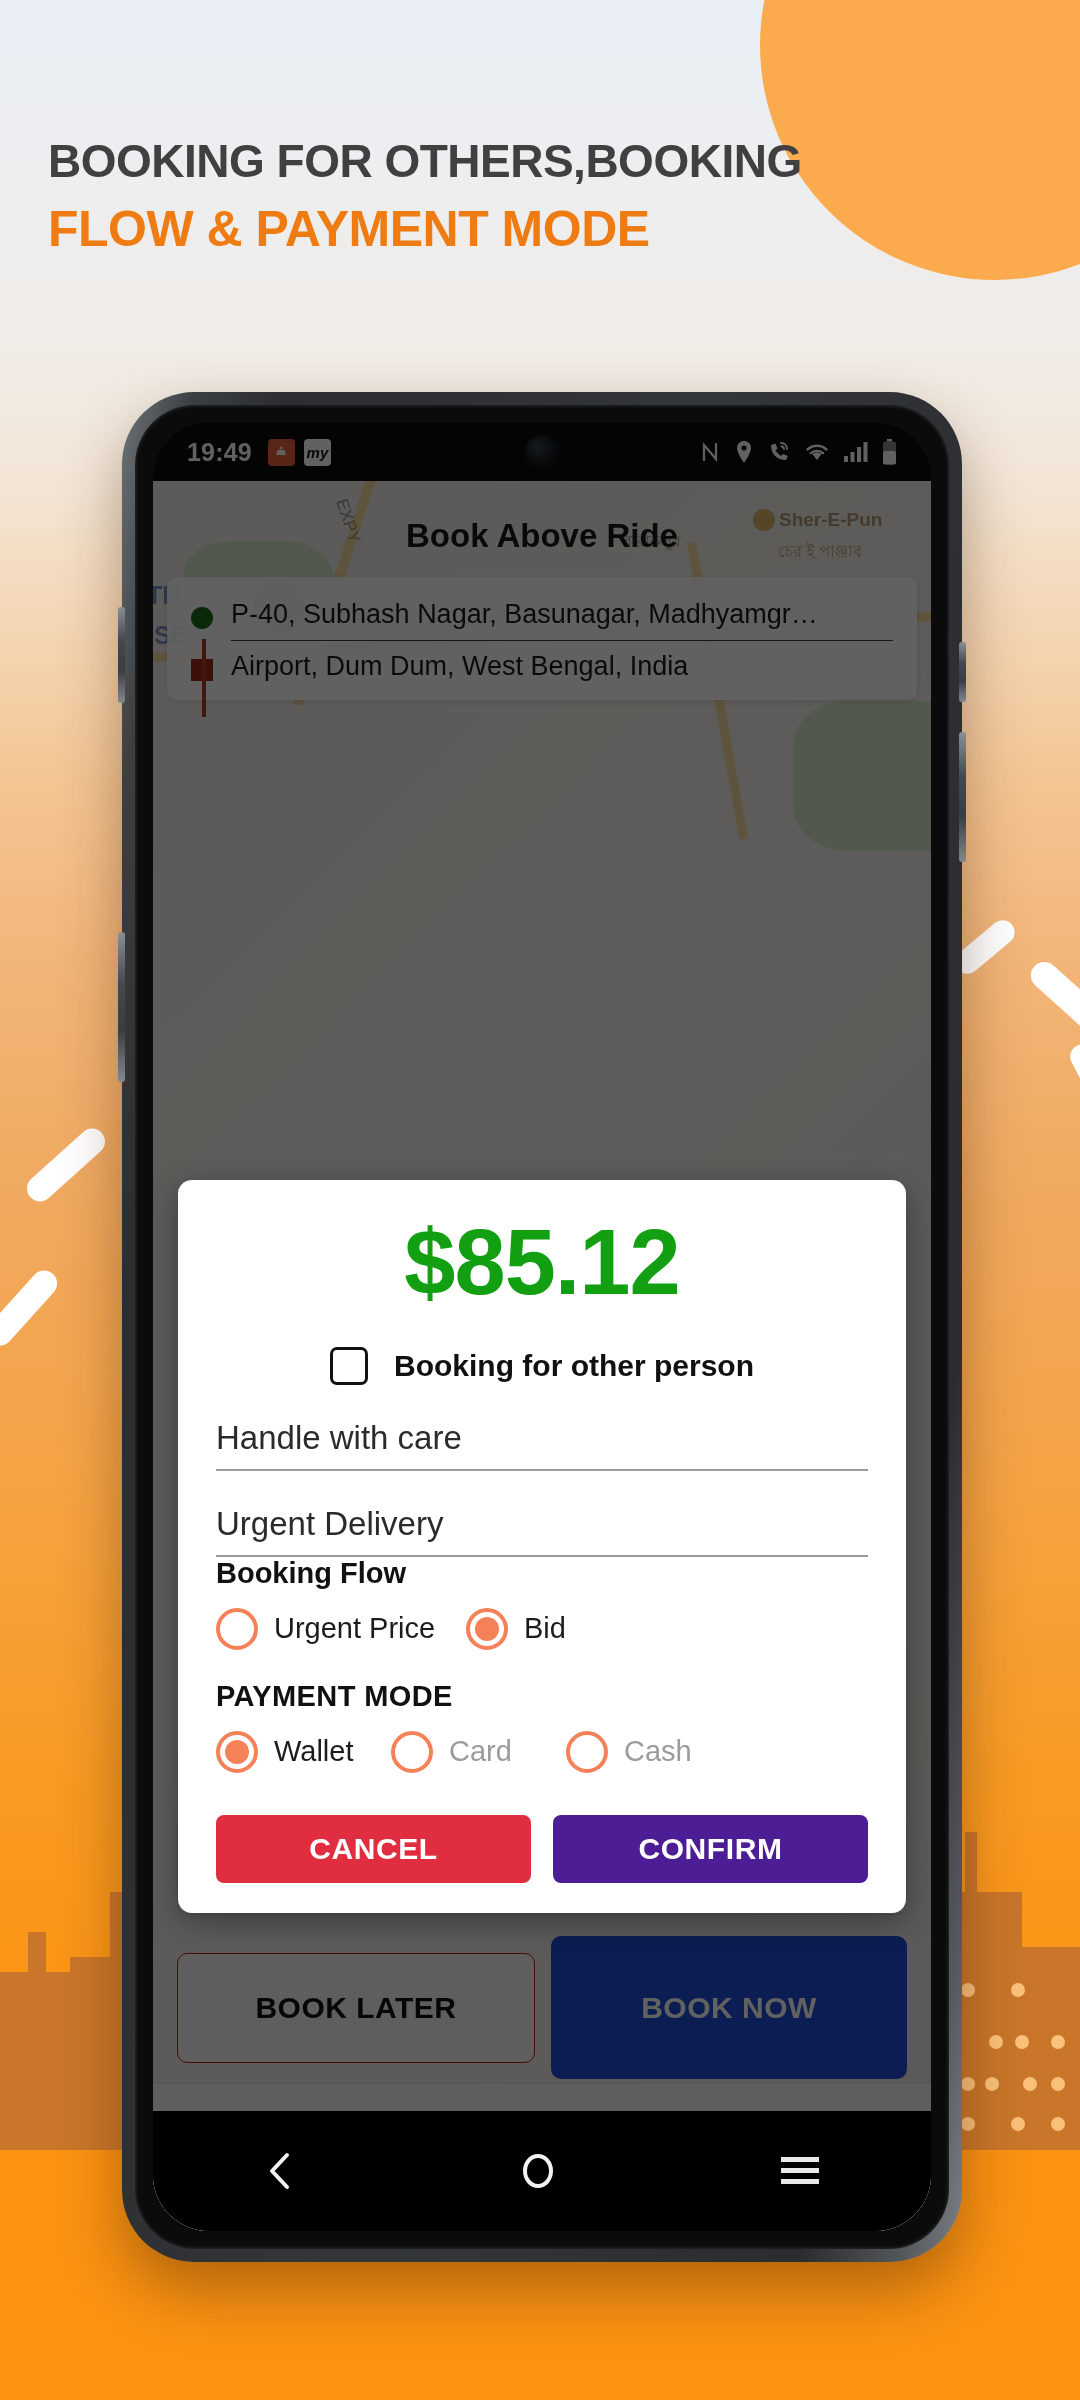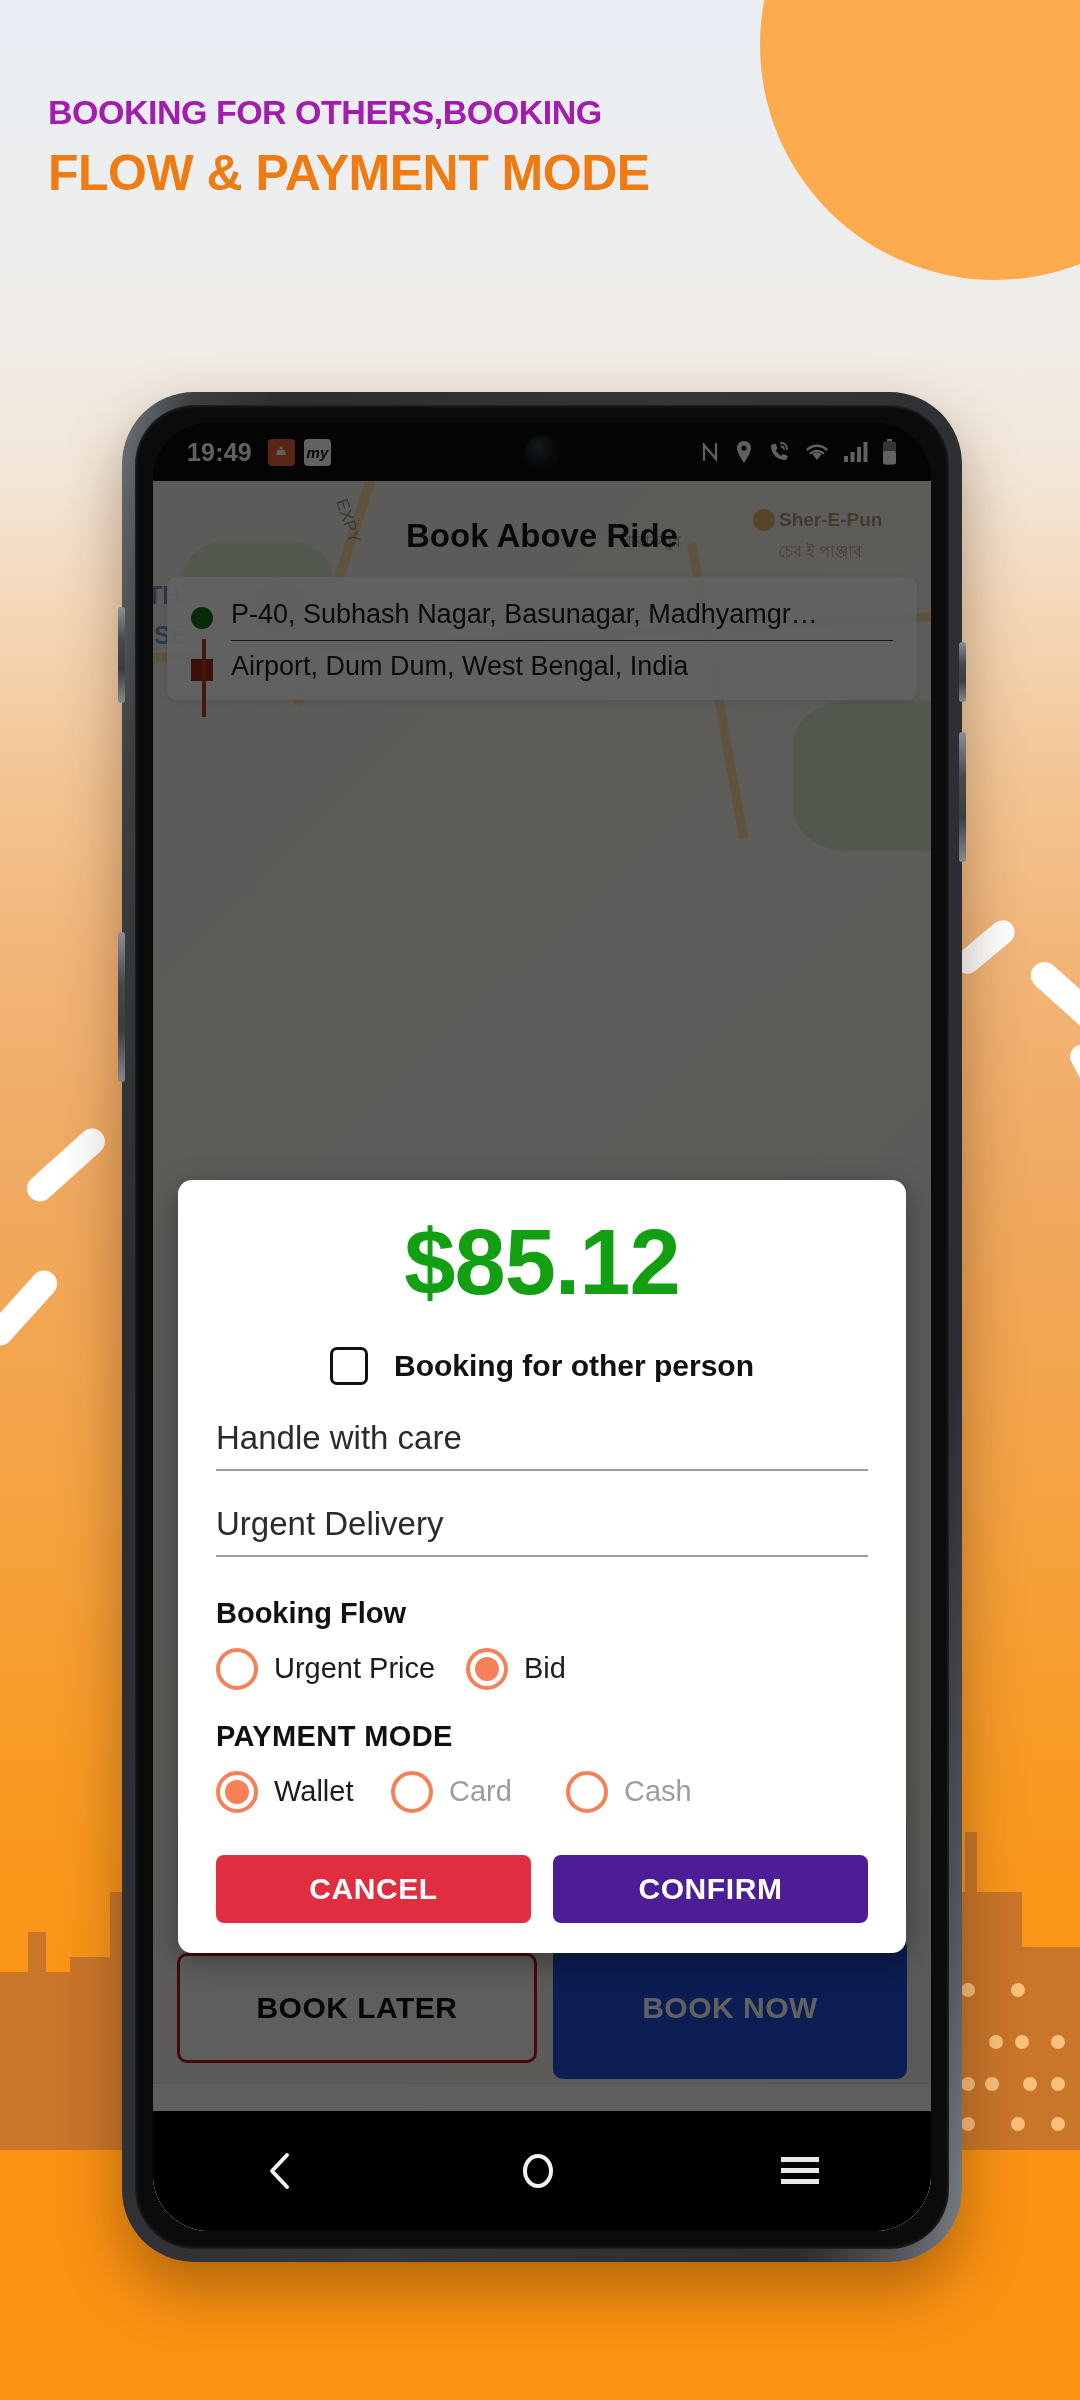--- a/index.html
+++ b/index.html
@@ -114,21 +114,21 @@
     border:1px solid #cfcfcf; border-radius:12px;
     padding:16px 18px; display:flex; align-items:flex-start; gap:20px;
     background:rgba(255,255,255,.5);
   }
   .veh-text { font-size:24px; color:#3a3a3a; line-height:1.3; }
   .veh-text .muted { color:#8a8a8a; }
 
   .book-row { position:absolute; left:0; right:0; top:1455px; display:flex; align-items:center;}
   .book-later {
     flex:1; margin:0 8px 0 24px; height:110px; border-radius:10px;
-    background:rgba(255,255,255,.55); border:3px solid #b91c1c;
+    background:rgba(255,255,255,.55); border:1px solid #b91c1c;
     display:flex; align-items:center; justify-content:center;
     font-size:30px; font-weight:700; color:#111; letter-spacing:.5px;
   }
   .book-now {
     flex:1; margin:0 24px 0 8px; height:143px; border-radius:10px;
     background:#1d4ed8;
     display:flex; align-items:center; justify-content:center;
     font-size:30px; font-weight:700; color:#fff; letter-spacing:.5px;
   }
 
@@ -155,21 +155,21 @@
   }
   .price { text-align:center; font-size:92px; font-weight:700; color:#12a012; letter-spacing:-1px; line-height:1.05; }
   .cb-row { display:flex; align-items:center; justify-content:center; gap:26px; margin-top:36px;}
   .cb-box { width:38px; height:38px; border:3px solid #111; border-radius:7px; background:#fff;}
   .cb-label { font-size:30px; font-weight:700; color:#111; }
 
   .field { margin-top:34px; }
   .field .val { font-size:33px; color:#2b2b2b; padding-bottom:12px;}
   .field .underline { height:2px; background:#9b9b9b; }
 
-  .sec-title { font-size:29px; font-weight:700; color:#111; margin-top:40px; }
+  .sec-title { font-size:29px; font-weight:700; color:#111; }
   .sec-title.caps { letter-spacing:.4px; margin-top:30px; }
   .radio-row { display:flex; align-items:center; margin-top:18px; }
   .radio-opt { display:flex; align-items:center; gap:16px; }
   .radio {
     width:42px; height:42px; border-radius:50%;
     border:4px solid #f58158; background:#fff;
     display:flex; align-items:center; justify-content:center; flex:0 0 auto;
   }
   .radio .inner { width:24px; height:24px; border-radius:50%; background:transparent; }
   .radio.sel .inner { background:#f58158; }
@@ -190,22 +190,22 @@
   .androidnav {
     position:absolute; left:0; right:0; bottom:0; height:120px;
     background:#000; display:flex; align-items:center; justify-content:space-around;
     z-index:12;
   }
   .androidnav svg { display:block; }
 
   
   .header { position:absolute; left:48px; top:92px; z-index:3; }
   .header h1 {
-    font-size:34px; font-weight:700; color:#a21caf;
-    letter-spacing:-0.5px; line-height:1.22; white-space:nowrap;
+    font-size:46px; font-weight:700; color:#404040;
+    letter-spacing:-0.5px; line-height:1.22; white-space:nowrap;margin-top:41px;
   }
   .header h2 {
     font-size:50px; font-weight:700; color:#ef7c13;
     letter-spacing:-0.5px; line-height:1.22; margin-top:10px; white-space:nowrap;
   }
 </style>
 </head>
 <body>
 
 <div class="bg-circle"></div>

